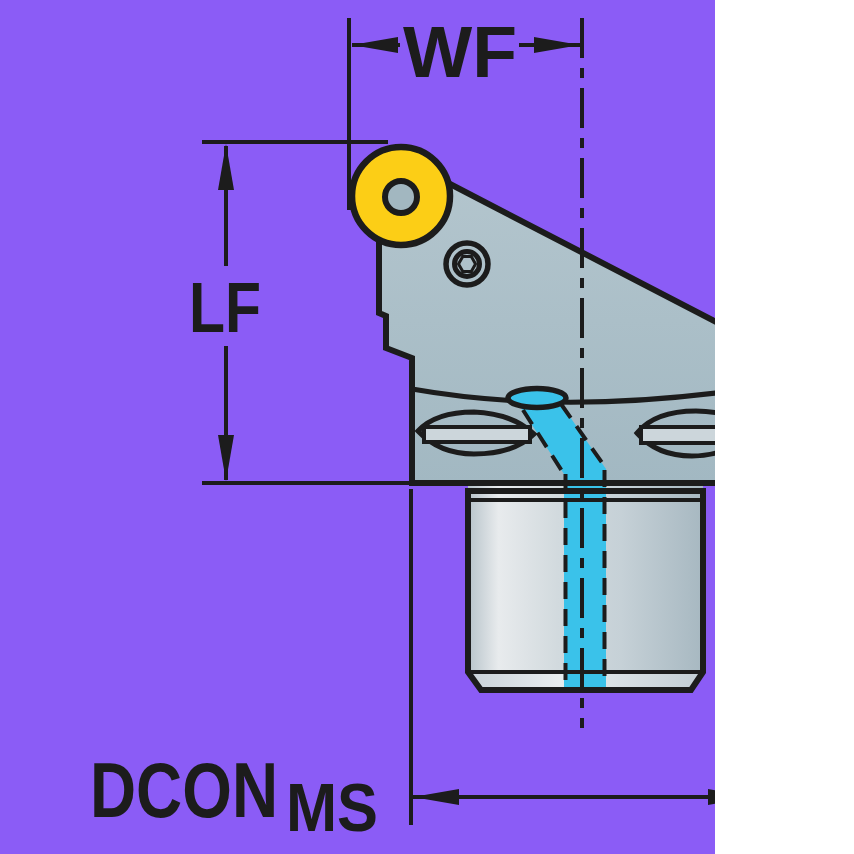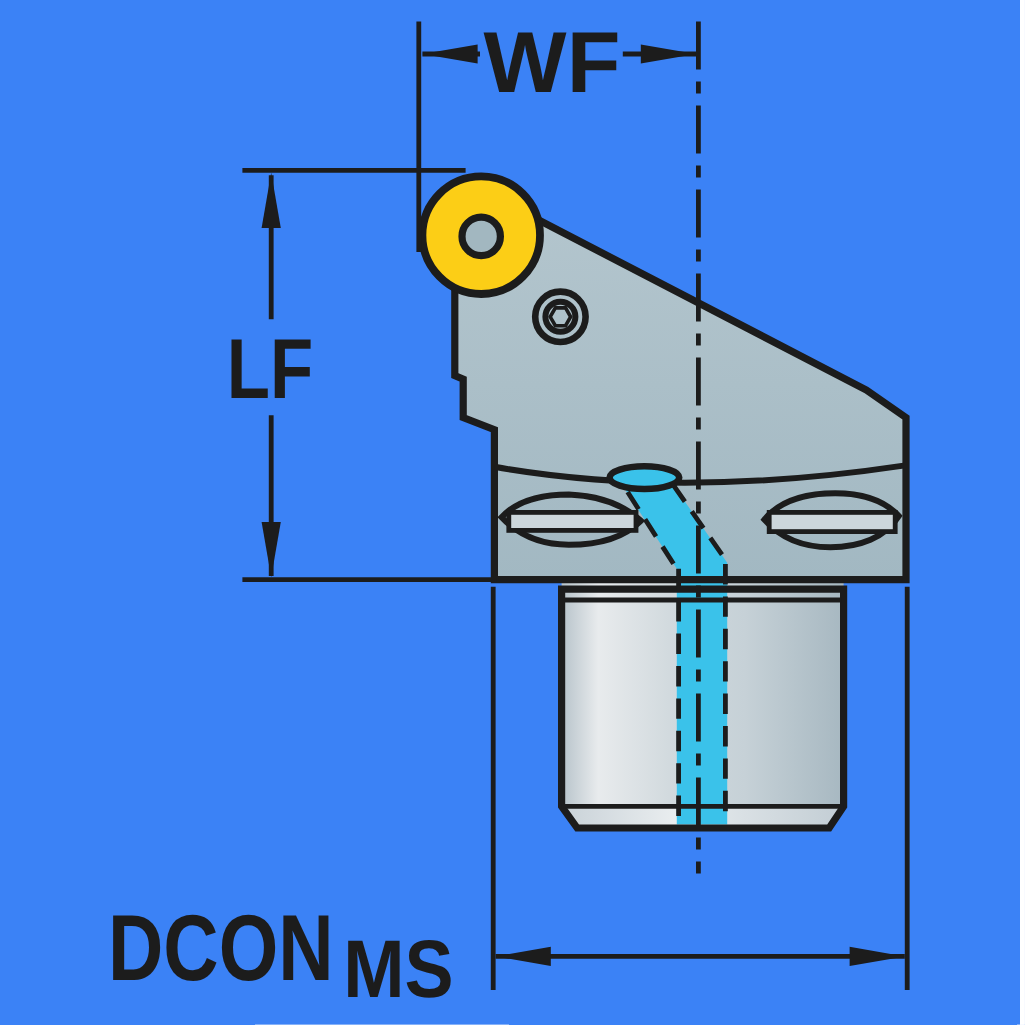--- a/index.html
+++ b/index.html
@@ -1,16 +1,16 @@
 <!DOCTYPE html>
 <html><head>
 <meta charset="utf-8">
 <style>
   html,body{margin:0;padding:0;background:#ffffff;}
-  #stage{position:relative;width:850px;height:854px;background:#3b82f6;overflow:hidden;
+  #stage{position:relative;width:715px;height:854px;background:#8b5cf6;overflow:hidden;
          font-family:"Liberation Sans",sans-serif;}
   svg{position:absolute;left:0;top:0;}
   text{font-family:"Liberation Sans",sans-serif;font-weight:bold;fill:#1c1c1c;}
 </style>
 </head>
 <body>
 
 <div id="stage">
 <svg width="854" height="854" viewBox="0 0 854 854">
   <defs>

